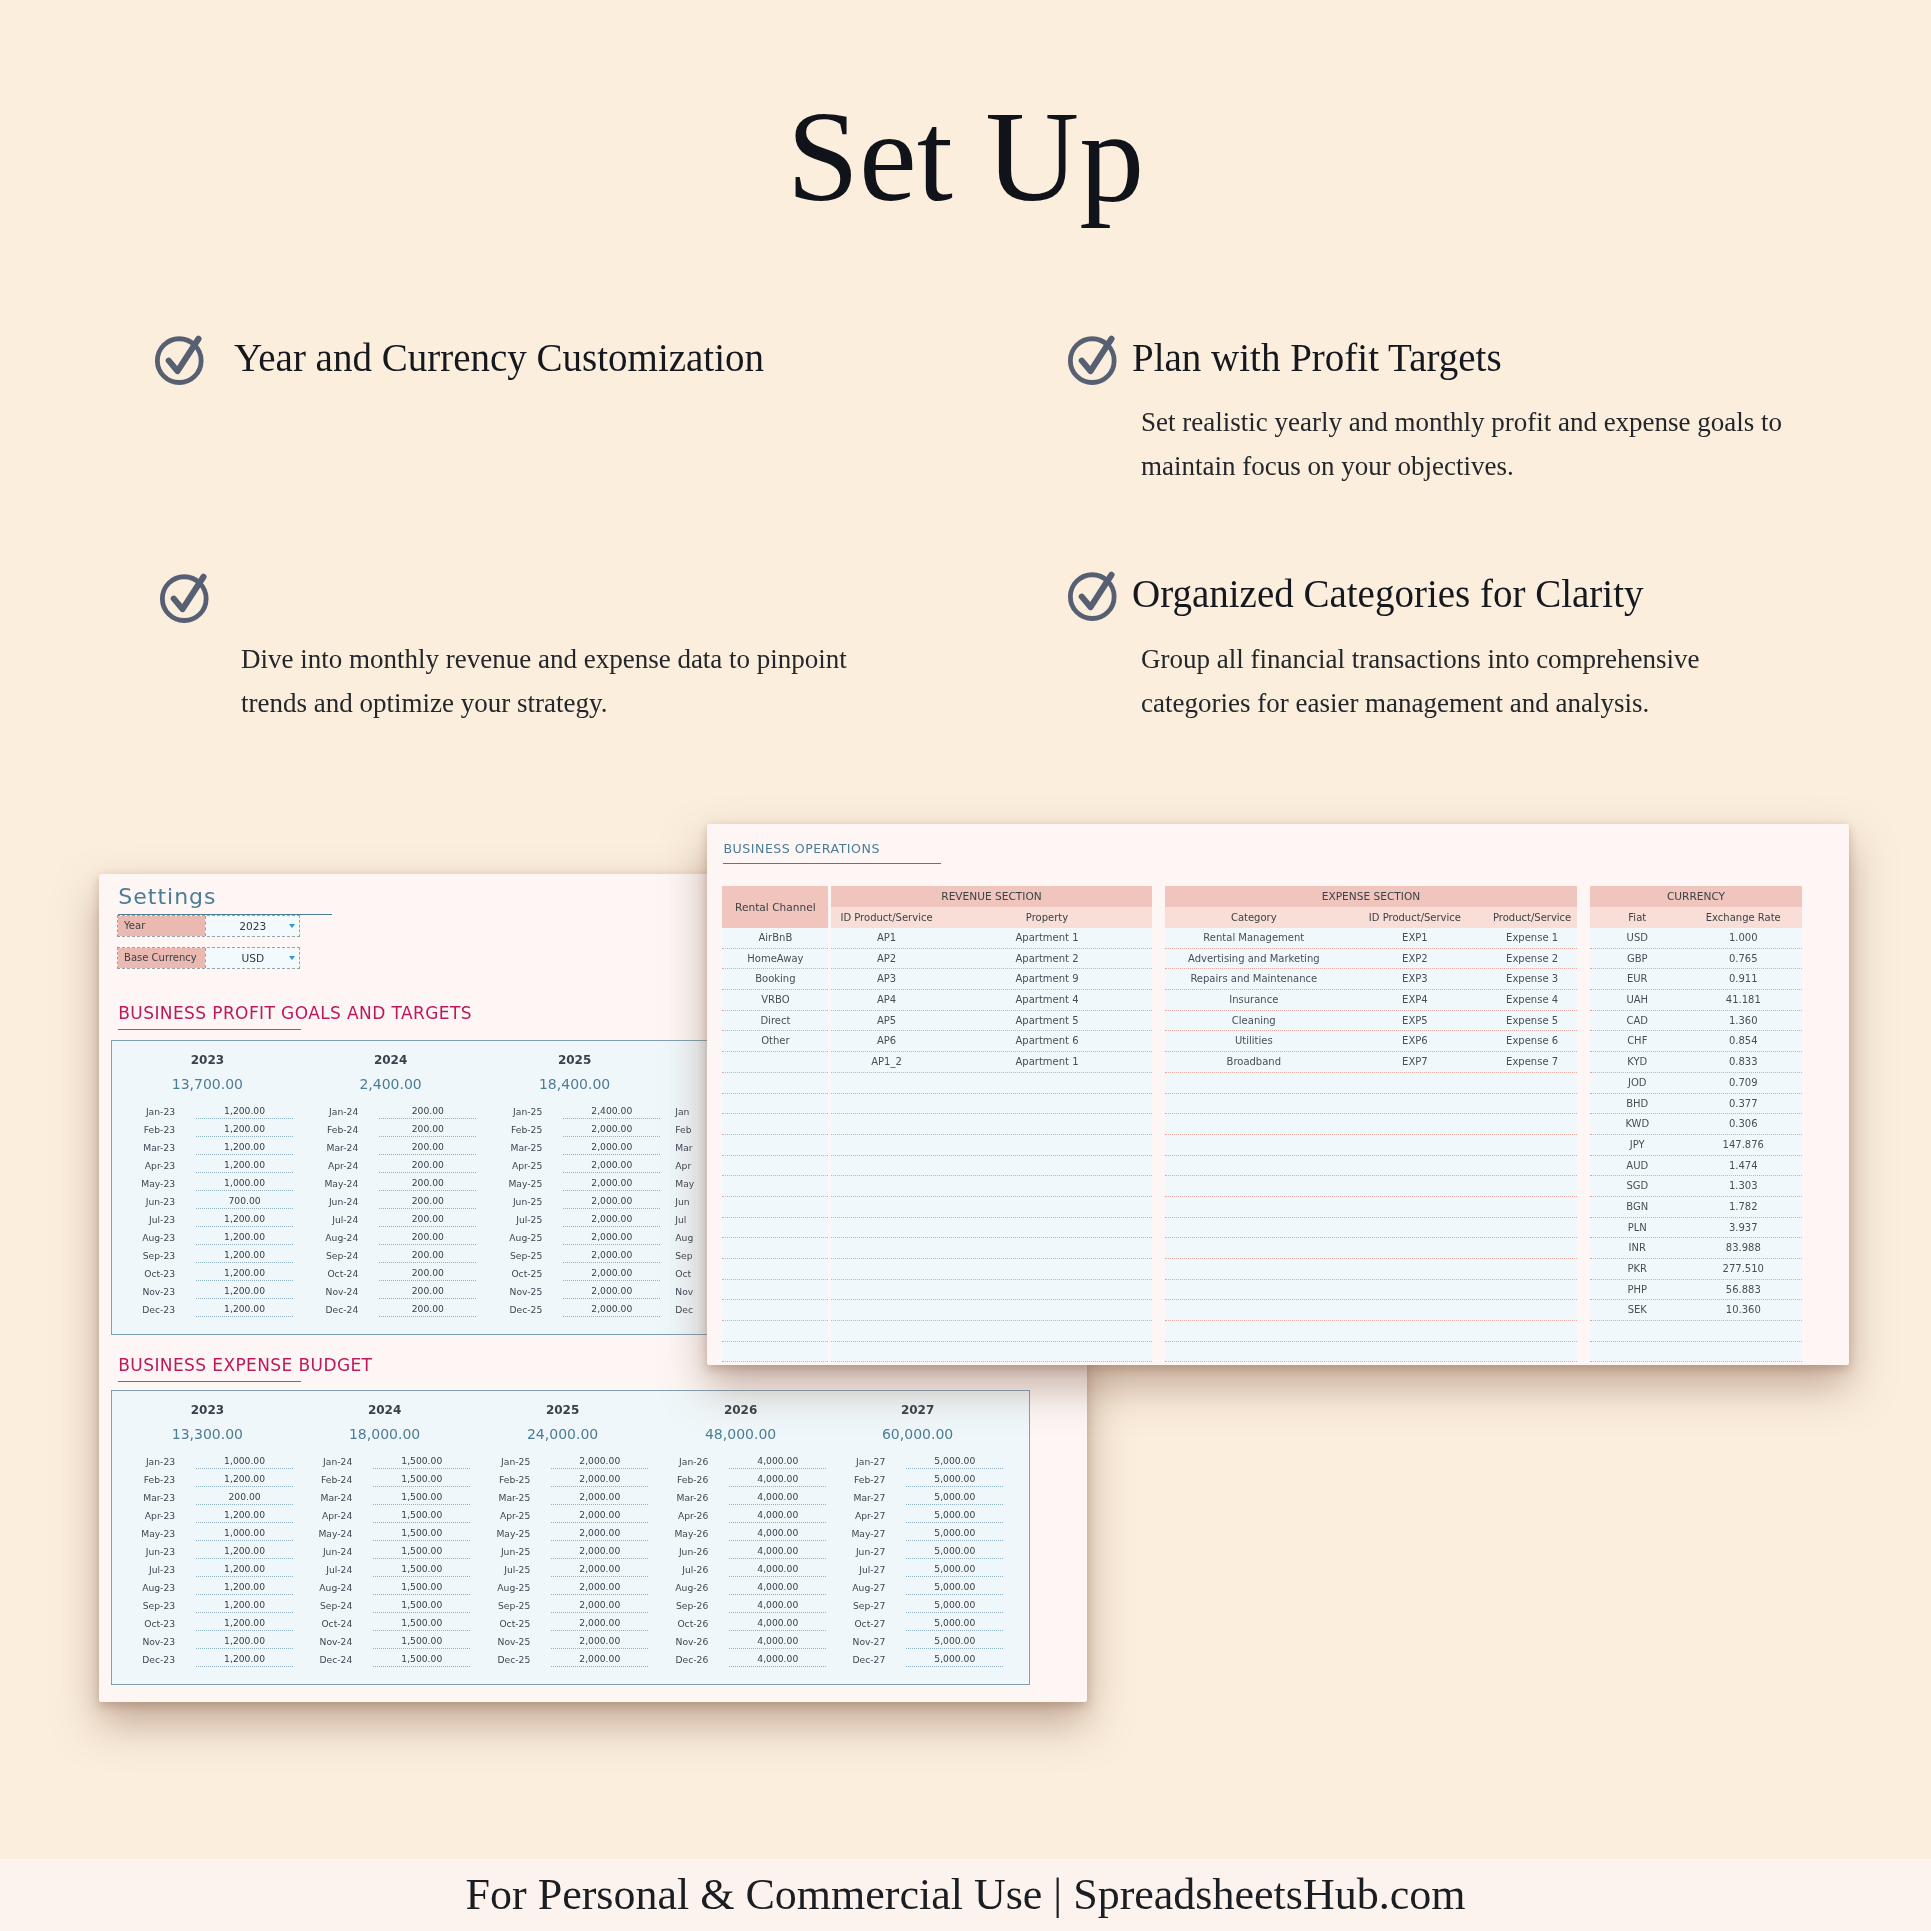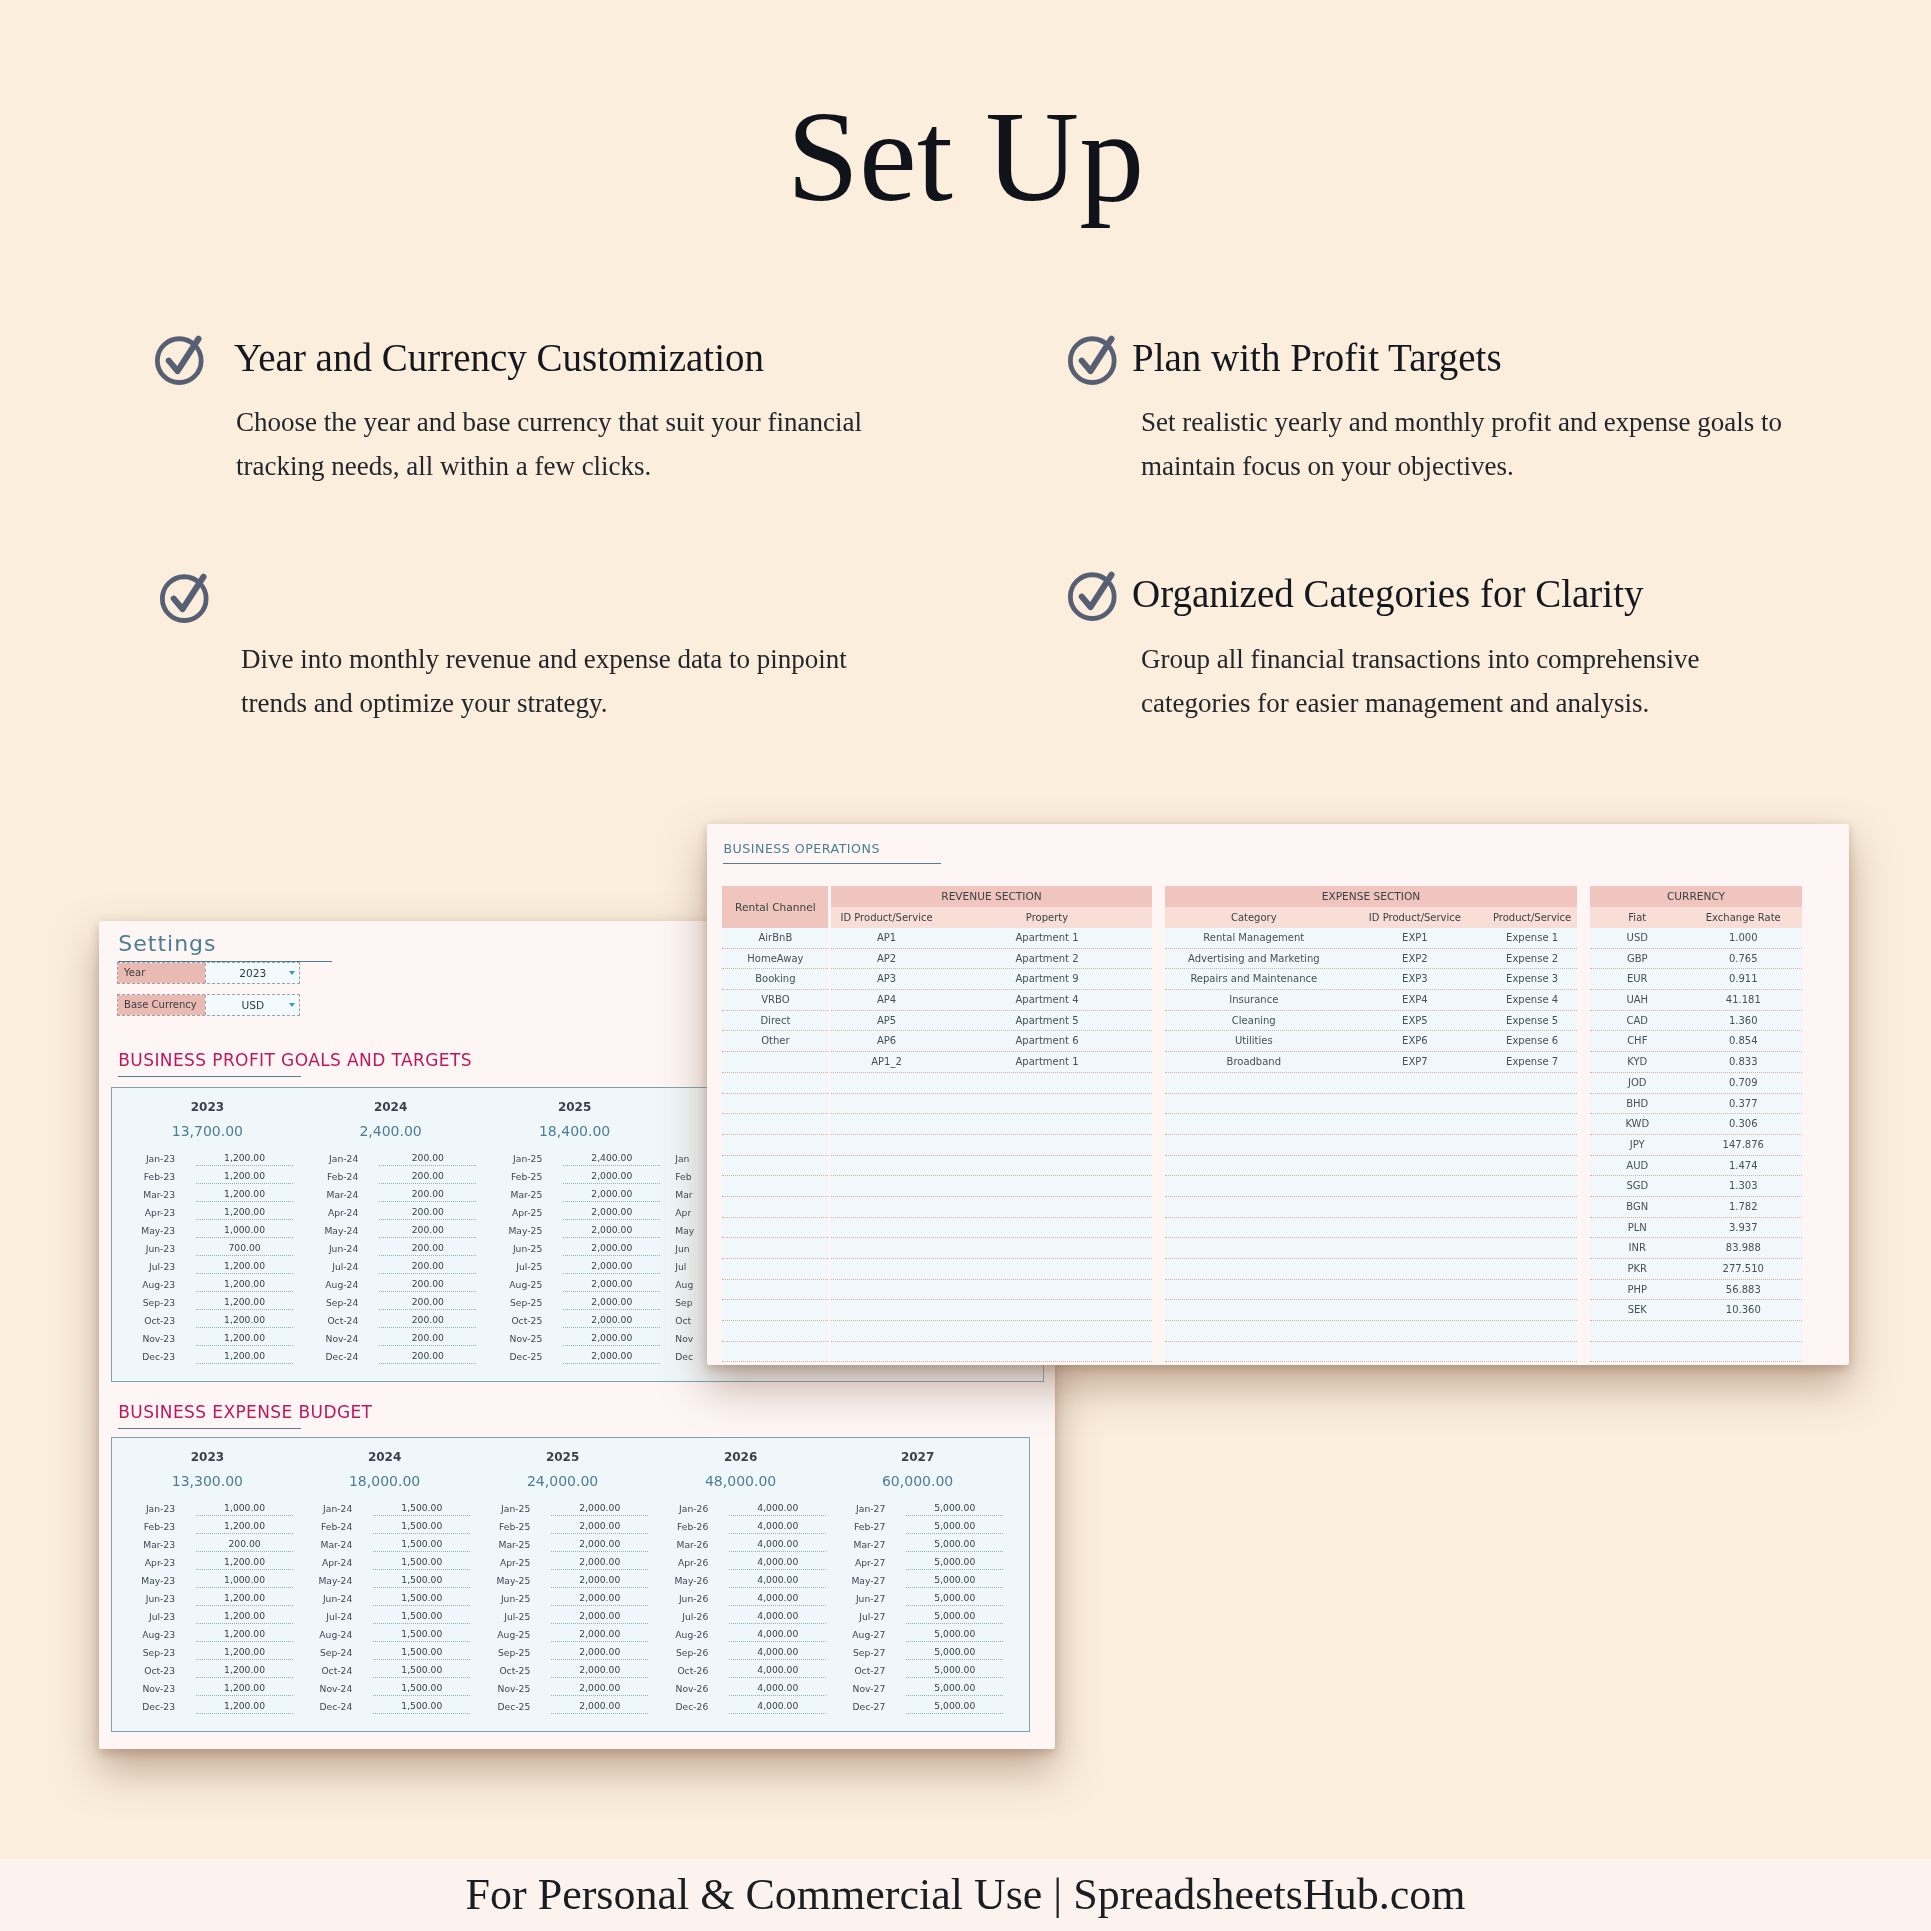--- a/index.html
+++ b/index.html
@@ -12,21 +12,21 @@
   .feat-title{position:absolute;font-size:39px;line-height:56px;color:#15181e;white-space:nowrap;}
   .feat-desc{position:absolute;font-size:27px;line-height:44px;color:#23262b;white-space:pre-line;width:734px;}
   
   .footer-band{position:absolute;left:0;top:1859px;width:1931px;height:72px;background:#fdf3ee;}
   .footer-text{position:absolute;left:0;top:1869px;width:1931px;text-align:center;
                font-size:44px;color:#1a1d22;}
   
   .sheet{position:absolute;background:#fdf6f4;border-radius:1.9px;
          box-shadow:0 21px 41px rgba(138,100,78,.5), 0 3.9px 9.7px rgba(138,100,78,.35);
          font-family:"DejaVu Sans","Liberation Sans",sans-serif;color:#3c4852;}
-  .sheet-settings{left:99px;top:921px;width:956px;height:828px;z-index:1;}
+  .sheet-settings{left:99px;top:874px;width:956px;height:828px;z-index:1;padding-left:32px;}
   .sheet-ops{left:707px;top:824px;width:1142px;height:541px;z-index:2;}
   .s-title{position:absolute;left:19.3px;top:9.7px;width:214px;font-size:22px;letter-spacing:1px;
            color:#4b7d95;border-bottom:1.9px solid #4f7c95;padding-bottom:5.8px;}
   .sec-label{position:absolute;font-size:17px;letter-spacing:0.4px;color:#be185d;width:183px;
              border-bottom:1.9px solid #4f7c95;padding-bottom:5.8px;white-space:nowrap;overflow:visible;}
   
   .field{position:absolute;left:19.3px;display:flex;outline:1px dashed #97a2aa;}
   .field-label{width:87px;height:20px;background:#eab9b1;font-size:10px;line-height:20px;
                padding-left:5.8px;color:#3a3f44;box-sizing:border-box;}
   .field-value{position:relative;width:94px;height:20px;background:#f2fafd;font-size:10.6px;
@@ -62,22 +62,20 @@
 
 <div class="canvas">
 
   <div class="page-title">Set Up</div>
 
   <svg class="check-icon" style="left:153px;top:330px" viewBox="0 0 64 64">
     <circle cx="30" cy="35" r="25" fill="none" stroke="#575f72" stroke-width="5.5"></circle>
     <path d="M18 35 L28 47 L52 10" fill="none" stroke="#575f72" stroke-width="7" stroke-linecap="round" stroke-linejoin="round"></path>
   </svg>
   <div class="feat-title" style="left:234px;top:330px">Year and Currency Customization</div>
-  <div class="feat-desc" style="left:236px;top:400px">Choose the year and base currency that suit your financial
-tracking needs, all within a few clicks.</div>
 
   <svg class="check-icon" style="left:1066px;top:330px" viewBox="0 0 64 64">
     <circle cx="30" cy="35" r="25" fill="none" stroke="#575f72" stroke-width="5.5"></circle>
     <path d="M18 35 L28 47 L52 10" fill="none" stroke="#575f72" stroke-width="7" stroke-linecap="round" stroke-linejoin="round"></path>
   </svg>
   <div class="feat-title" style="left:1132px;top:330px">Plan with Profit Targets</div>
   <div class="feat-desc" style="left:1141px;top:400px">Set realistic yearly and monthly profit and expense goals to
 maintain focus on your objectives.</div>
 
   <svg class="check-icon" style="left:158px;top:568px" viewBox="0 0 64 64">

